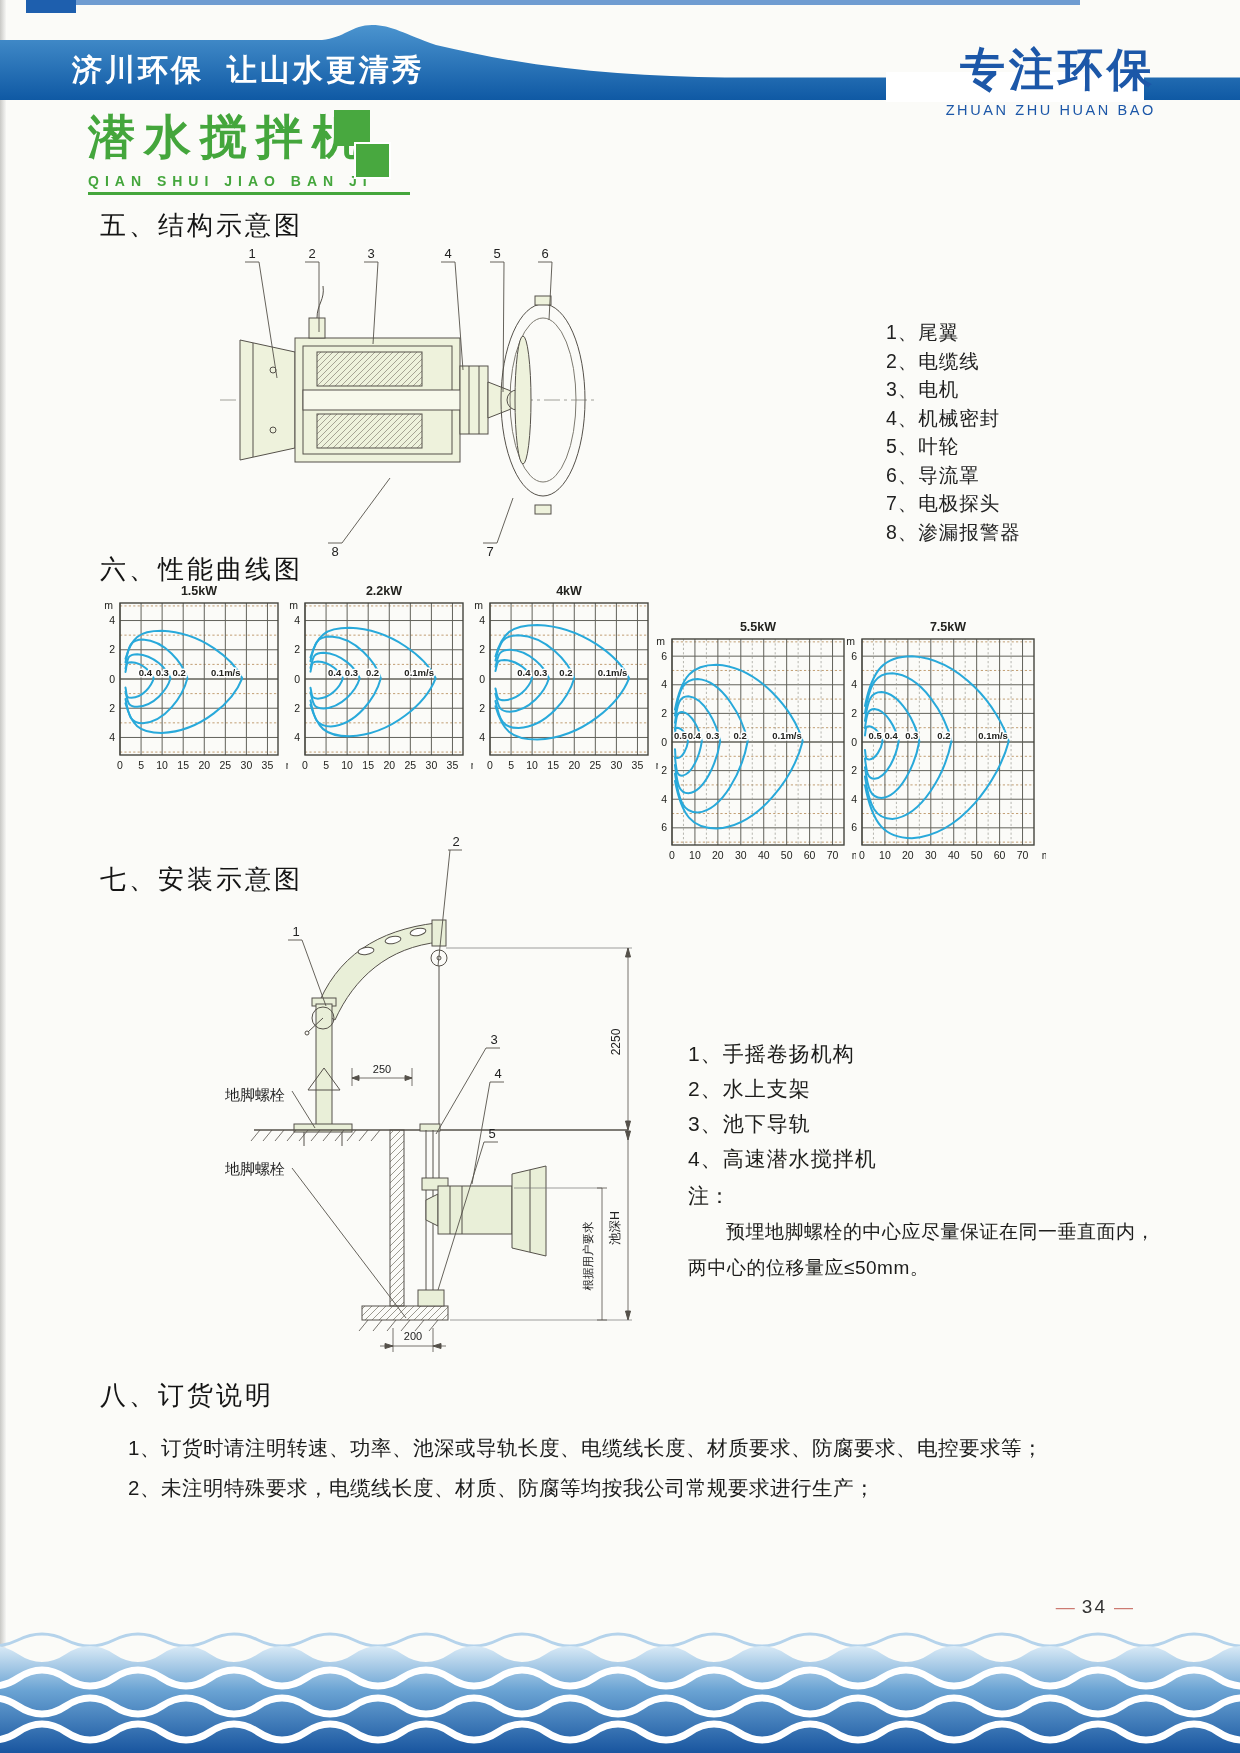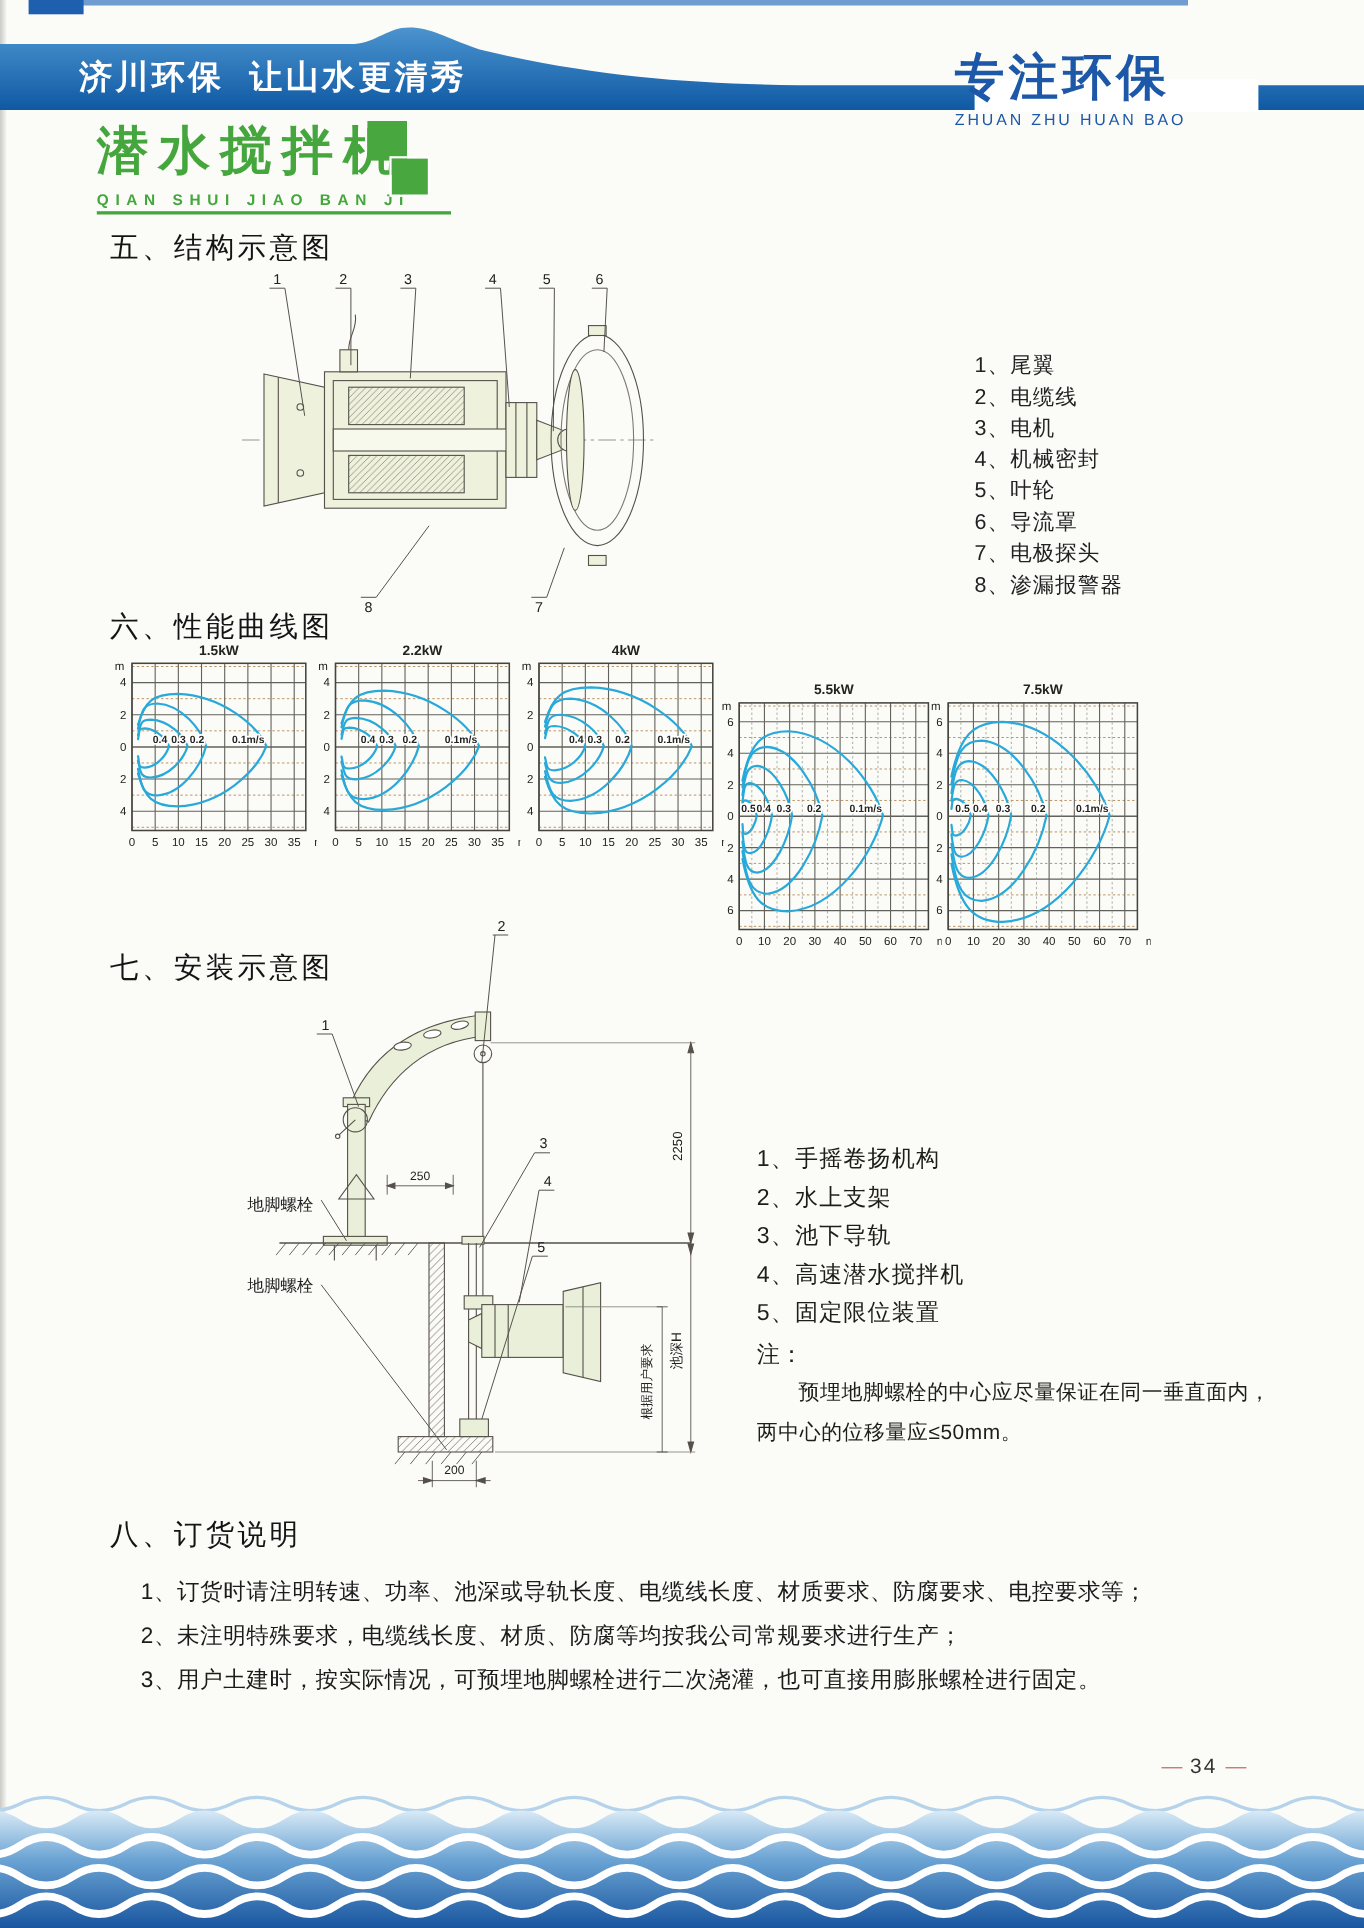--- a/index.html
+++ b/index.html
@@ -4,21 +4,21 @@
 <style>
   *{margin:0;padding:0;box-sizing:border-box}
   html,body{width:1240px}
   body{position:relative;height:1753px;background:#fbfbf8;font-family:"Liberation Sans","DejaVu Sans",sans-serif;color:#1d1d1b;overflow:hidden}
   .abs{position:absolute}
   .sec-title{font-size:26px;font-weight:400;letter-spacing:3px;color:#141414}
   #edge-left{left:0;top:0;width:6px;height:1753px;background:linear-gradient(to right,#c9c9c6,#f6f6f4)}
   #top-line{left:72px;top:0;width:1008px;height:5px;background:#6f9cd1}
   #top-block{left:26px;top:0;width:50px;height:13px;background:#1e5fae}
   #slogan{left:72px;top:50px;font-size:30px;font-weight:700;color:#fff;letter-spacing:3px;white-space:pre}
-  #brand{left:868px;top:40px;width:256px;text-align:left}
+  #brand{left:900px;top:40px;width:256px;text-align:right}
   #brand-title{font-size:45px;font-weight:800;color:#1c57a8;letter-spacing:4px}
   #brand-sub{font-size:14.5px;font-weight:400;color:#1c57a8;letter-spacing:2.6px;margin-top:2px}
   #product{left:88px;top:106px}
   #product-title{font-size:47px;font-weight:800;color:#44a63c;letter-spacing:9px}
   #product-sub{font-size:14px;font-weight:700;color:#44a63c;letter-spacing:6px;margin-top:4px}
   #product-underline{width:322px;height:3px;background:#44a63c;margin-top:3px}
   .gsq{position:absolute;background:#48a83f}
   #gsq1{left:334px;top:110px;width:36px;height:36px}
   #gsq2{left:356px;top:144px;width:33px;height:33px;outline:2px solid #fff}
   .parts-list{font-size:19.5px;color:#222;letter-spacing:1px}
@@ -518,31 +518,29 @@
     <text x="469" y="400" font-size="12.5" text-anchor="middle" transform="rotate(-90 469 400)">池深H</text>
     <text x="442" y="428" font-size="11.5" text-anchor="middle" transform="rotate(-90 442 428)">根据用户要求</text>
   </g>
 </svg>
 
 <div class="abs" id="s7-block">
   <div class="item">1、手摇卷扬机构</div>
   <div class="item">2、水上支架</div>
   <div class="item">3、池下导轨</div>
   <div class="item">4、高速潜水搅拌机</div>
-  <div class="item">5、固定限位装置</div>
   <div id="s7-note-label">注：</div>
   <div class="s7-note" id="s7-note1">预埋地脚螺栓的中心应尽量保证在同一垂直面内，</div>
   <div class="s7-note" id="s7-note2">两中心的位移量应≤50mm。</div>
 </div>
 
 <div class="abs sec-title" style="left:100px;top:1378px">八、订货说明</div>
 <div class="abs" id="s8-items">
   <div>1、订货时请注明转速、功率、池深或导轨长度、电缆线长度、材质要求、防腐要求、电控要求等；</div>
   <div>2、未注明特殊要求，电缆线长度、材质、防腐等均按我公司常规要求进行生产；</div>
-  <div>3、用户土建时，按实际情况，可预埋地脚螺栓进行二次浇灌，也可直接用膨胀螺栓进行固定。</div>
 </div>
 
 <div class="abs" id="page-num">
   <span class="dash">—</span><span class="num">34</span><span class="dash">—</span>
 </div>
 <svg class="abs" id="footer-svg" width="1240" height="125" viewBox="0 0 1240 125">
     <defs>
       <linearGradient id="fg" x1="0" y1="0" x2="0" y2="1">
         <stop offset="0%" stop-color="#d9eaf6"></stop>
         <stop offset="40%" stop-color="#6aa3d3"></stop>

